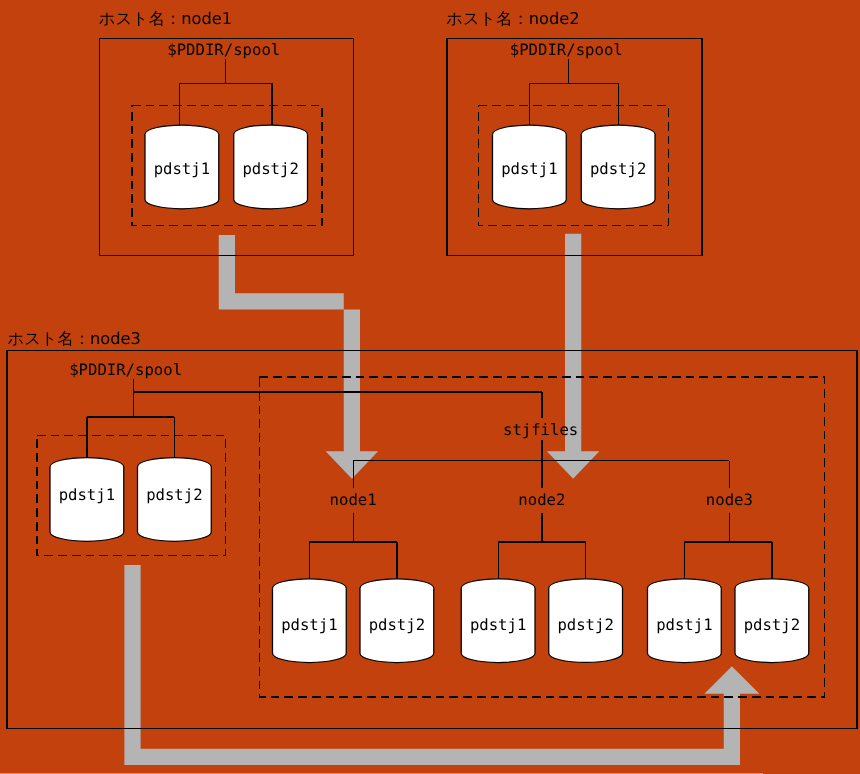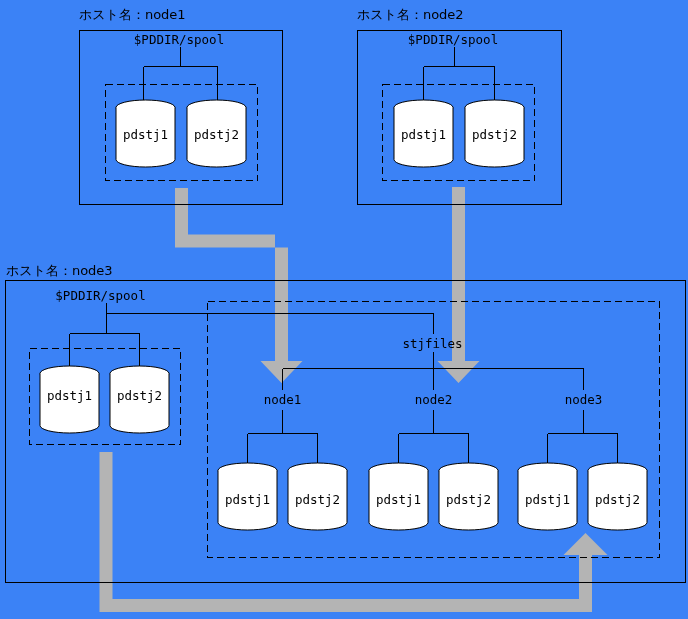--- a/index.html
+++ b/index.html
@@ -1,16 +1,16 @@
 <!DOCTYPE html>
 <html><head>
 <meta charset="utf-8">
 <style>
   html,body{margin:0;padding:0;background:#ffffff;}
-  .canvas{position:relative;width:688px;height:619px;background:#3b82f6;overflow:hidden;}
+  .canvas{position:relative;width:688px;height:619px;background:#c2410c;overflow:hidden;}
   svg{display:block;}
   .ln{stroke:#000000;stroke-width:1;fill:none;shape-rendering:crispEdges;}
   .dash{stroke:#000000;stroke-width:1;fill:none;stroke-dasharray:7 4;shape-rendering:crispEdges;}
   .cyl{stroke:#000000;stroke-width:1;fill:#ffffff;}
   text{fill:#000000;}
   .mono{font-family:"DejaVu Sans Mono","Liberation Mono",monospace;font-size:12.5px;}
   .jp{font-family:"DejaVu Sans","Liberation Sans",sans-serif;font-size:13px;}
   .mid{text-anchor:middle;}
 </style>
 </head>

